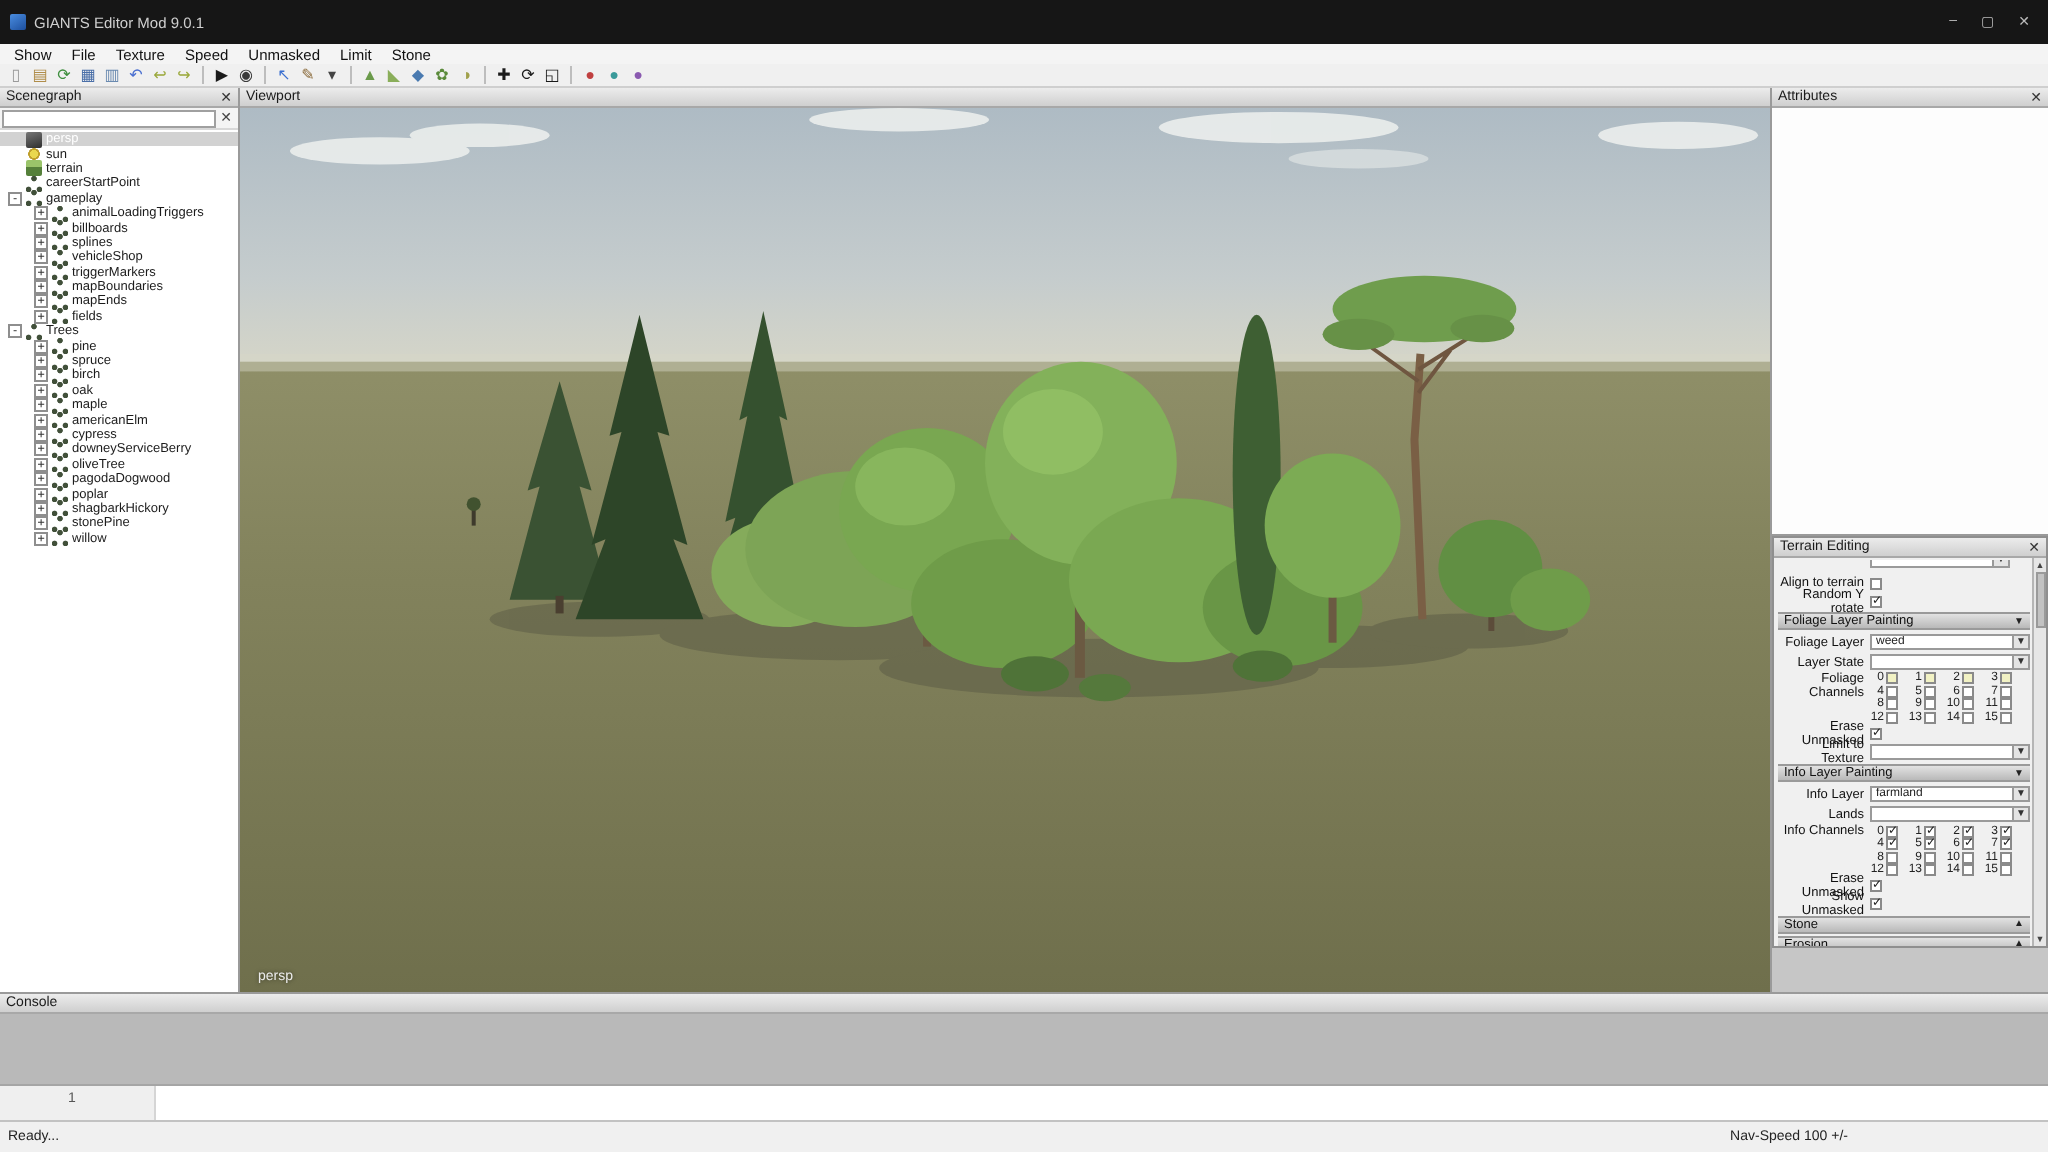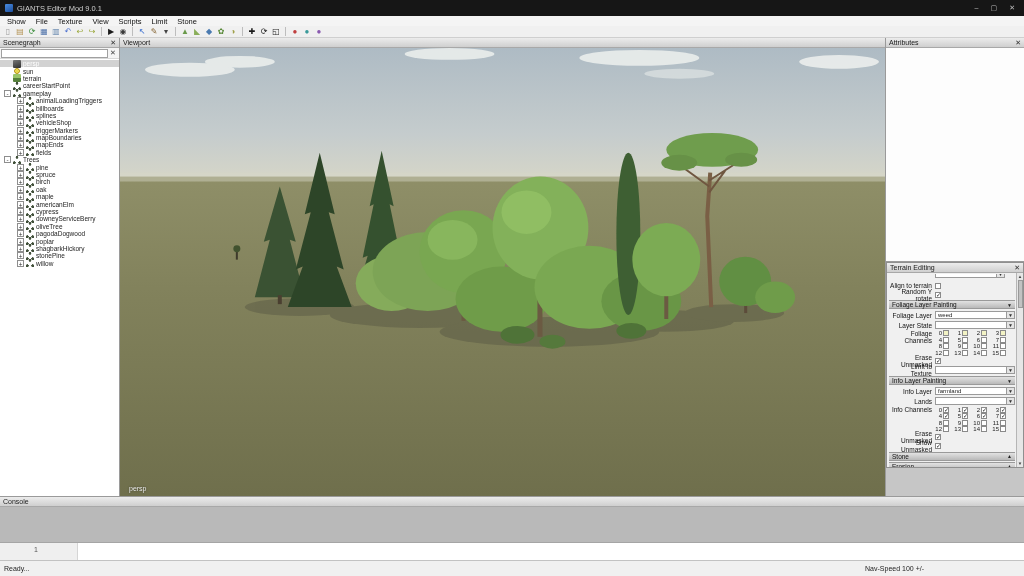--- a/index.html
+++ b/index.html
@@ -1,21 +1,21 @@
 <!DOCTYPE html>
 <html><head>
 <meta charset="utf-8">
 <style>
   * { box-sizing: border-box; margin: 0; padding: 0; }
   html,body { width:1024px; height:576px; overflow:hidden; }
   body { font-family:"Liberation Sans","DejaVu Sans",sans-serif; font-size:7px; color:#222; background:#f0f0f0; }
   #app { width:1024px; height:576px; display:flex; flex-direction:column; }
 
   
-  .titlebar { height:16px; background:#161616; color:#d8d8d8; display:flex; align-items:center; padding:0 5px; flex:none; }
+  .titlebar { height:22px; background:#161616; color:#d8d8d8; display:flex; align-items:center; padding:0 5px; flex:none; }
   .app-icon { width:8px; height:8px; border-radius:1px; background:linear-gradient(145deg,#4a8de0,#1d4f9e); margin-right:4px; flex:none; }
   .titlebar-text { font-size:7.5px; color:#cfcfcf; }
   .win-controls { margin-left:auto; display:flex; gap:12px; padding-right:4px; }
   .win-btn { font-size:7px; color:#bbb; cursor:default; }
 
   
   .menubar { height:10px; display:flex; align-items:center; background:#f4f4f4; flex:none; padding-left:2px; }
   .menu-item { padding:0 5px; font-size:7.5px; color:#111; }
 
   
@@ -107,22 +107,22 @@
         <span class="win-btn">–</span>
         <span class="win-btn">▢</span>
         <span class="win-btn">✕</span>
       </span>
   </div>
 
   <div class="menubar" id="menubar">
       <span class="menu-item">Show</span>
       <span class="menu-item">File</span>
       <span class="menu-item">Texture</span>
-      <span class="menu-item">View</span>
-      <span class="menu-item">Scripts</span>
+      <span class="menu-item">Speed</span>
+      <span class="menu-item">Unmasked</span>
       <span class="menu-item">Limit</span>
       <span class="menu-item">Stone</span>
     </div>
 
   <div class="toolbar" id="toolbar">
       <span class="tb-icon" style="color: rgb(154, 154, 154);">▯</span>
       <span class="tb-icon" style="color: rgb(176, 141, 74);">▤</span>
       <span class="tb-icon" style="color: rgb(63, 143, 63);">⟳</span>
       <span class="tb-icon" style="color: rgb(74, 111, 168);">▦</span>
       <span class="tb-icon" style="color: rgb(106, 138, 176);">▥</span>

